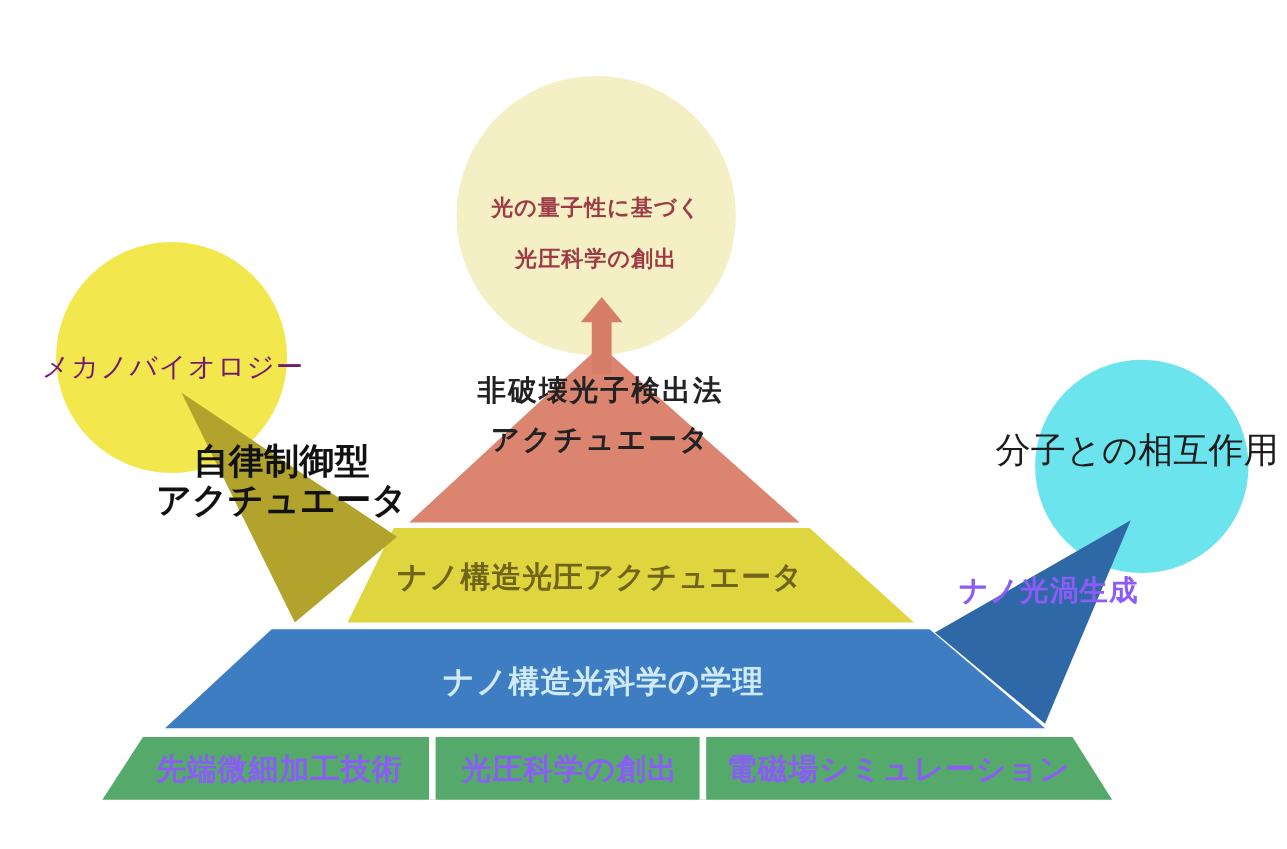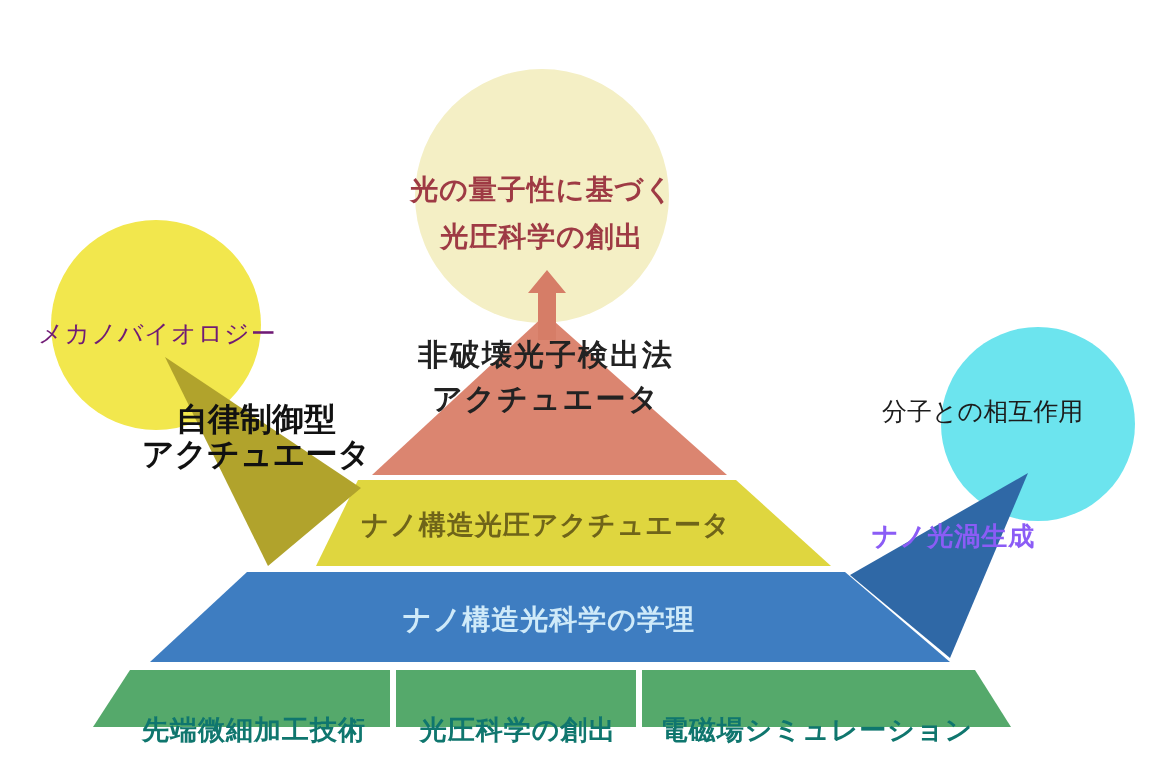--- a/index.html
+++ b/index.html
@@ -5,41 +5,41 @@
   html,body{margin:0;padding:0;background:#fff;}
   .canvas{
     position:relative;width:1170px;height:772px;background:#ffffff;
     font-family:"Liberation Sans","DejaVu Sans",sans-serif;overflow:hidden;
   }
   .canvas svg{position:absolute;left:0;top:0;}
   .label{position:absolute;white-space:nowrap;}
   .label span{display:block;}
   .center{text-align:center;white-space:normal;}
   
-  .goal-text{left:342px;top:166px;width:400px;font-size:28px;font-weight:bold;
+  .goal-text{left:342px;top:166px;width:400px;font-size:20px;font-weight:bold;
     color:#9e3a44;line-height:47px;letter-spacing:1px;}
   
-  .peak-text{left:346px;top:333px;width:400px;font-size:30px;font-weight:bold;
+  .peak-text{left:346px;top:333px;width:400px;font-size:26px;font-weight:bold;
     color:#222222;line-height:44px;letter-spacing:2px;}
   
   .l2-text{left:346px;top:507px;width:400px;font-size:27px;font-weight:bold;
     color:#6f6419;letter-spacing:1px;}
   
   .l3-text{left:349px;top:601px;width:400px;font-size:28px;font-weight:bold;
     color:#cfeaf9;letter-spacing:1px;}
   
-  .base-text{top:712px;font-size:27px;font-weight:bold;color:#0f766e;letter-spacing:1px;}
+  .base-text{top:681px;font-size:27px;font-weight:bold;color:#8b5cf6;letter-spacing:1px;}
   .seg1{left:104px;width:300px;}
   .seg2{left:368px;width:300px;}
   .seg3{left:647px;width:340px;}
   
   .mechano{left:38px;top:317px;font-size:25px;font-weight:400;color:#701a75;letter-spacing:1px;}
   .actuator{left:106px;top:402px;width:300px;font-size:32px;font-weight:bold;
     color:#111111;line-height:35px;}
-  .molecule{left:882px;top:392px;font-size:25px;font-weight:400;color:#1c1c1c;line-height:39px;}
+  .molecule{left:905px;top:392px;font-size:32px;font-weight:400;color:#1c1c1c;line-height:39px;font-family:Liberation Mono, monospace;}
   .vortex{left:872px;top:519px;font-size:26px;font-weight:bold;color:#8b5cf6;letter-spacing:1px;}
 </style>
 </head>
 <body>
 
 <div class="canvas">
 
   <svg width="1170" height="772" viewBox="0 0 1170 772">
 
     <circle cx="542" cy="196" r="127" fill="#f4efc5"></circle>

